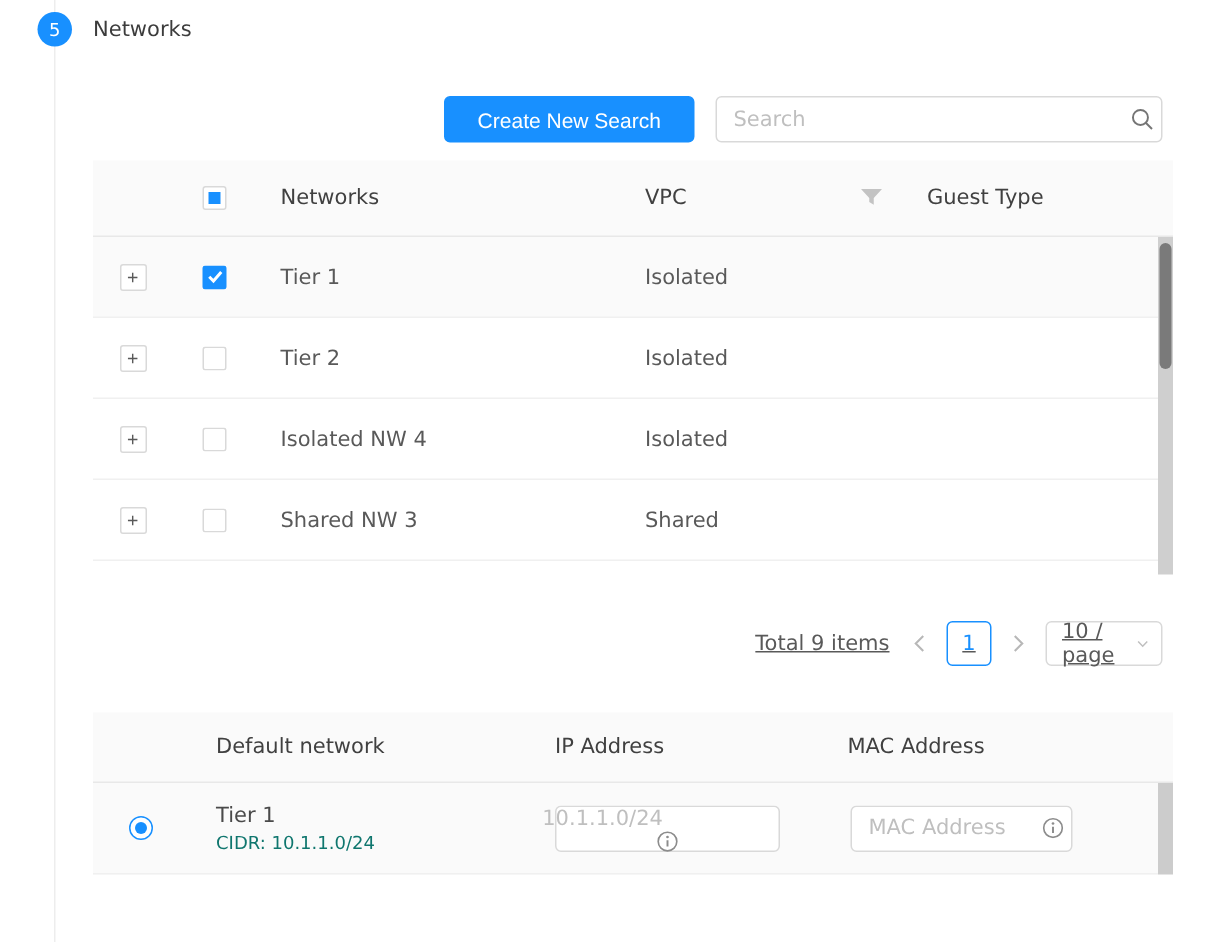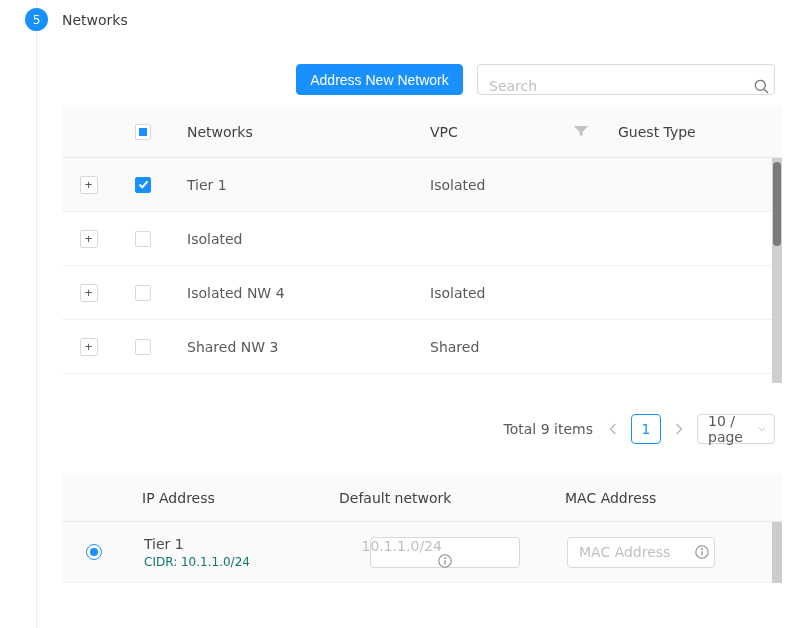--- a/index.html
+++ b/index.html
@@ -11,21 +11,21 @@
   .step-line { position:absolute; left:36px; top:0; bottom:0; width:1px; background:#ededed; }
   .step-badge { position:absolute; left:25px; top:8px; width:23px; height:23px; border-radius:50%;
     background:#1890ff; color:#fff; font-size:12px; display:flex; align-items:center; justify-content:center; }
   .step-label { position:absolute; left:62px; top:12px; font-size:14px; color:#3c3c3c; }
 
   
   .create-btn { position:absolute; left:296px; top:64px; width:167px; height:31px; background:#1890ff;
     border:1px solid #1890ff; border-radius:4px; color:#fff; font-size:14px; display:flex;
     align-items:center; justify-content:center; cursor:pointer; }
   .search-box { position:absolute; left:477px; top:64px; width:298px; height:31px; border:1px solid #d9d9d9;
-    border-radius:4px; background:#fff; display:flex; align-items:flex-end; }
+    border-radius:4px; background:#fff; display:flex; align-items:center; }
   .search-box input { flex:1; border:none; outline:none; font-family:inherit; font-size:14px;
     color:#595959; padding:0 6px 0 11px; background:transparent; }
   .search-box input::placeholder { color:#bfbfbf; }
   .search-suffix { width:26px; display:flex; align-items:center; justify-content:center; }
 
   
   .tbl { position:absolute; left:62px; width:720px; }
   .thead { background:#fafafa; border-bottom:1px solid #e8e8e8; display:flex; align-items:center;
     color:#404040; }
   .trow { display:flex; align-items:center; border-bottom:1px solid #f0f0f0; background:#fff; }
@@ -50,21 +50,21 @@
   .cbx { width:16px; height:16px; border:1px solid #d9d9d9; border-radius:2px; background:#fff;
     display:flex; align-items:center; justify-content:center; cursor:pointer; }
   .cbx.checked { background:#1890ff; border-color:#1890ff; }
   .cbx.indeterminate { background:#fff; }
   .cbx.indeterminate .inner-sq { width:8px; height:8px; background:#1890ff; }
 
   .scroll-track { position:absolute; right:0; top:0; width:10px; background:#cfcfcf; cursor:pointer; }
   .scroll-thumb { position:absolute; left:1px; width:8px; background:#7a7a7a; border-radius:4px; cursor:pointer; }
 
   
-  .pager { position:absolute; right:30px; top:414px; height:30px; display:flex; align-items:center; gap:8px; }
+  .pager { position:absolute; right:30px; top:414px; height:30px; display:flex; align-items:center; gap:8px;text-decoration:underline; }
   .pager-total { color:#595959; margin-right:2px; }
   .pg-arrow { width:20px; height:30px; display:flex; align-items:center; justify-content:center; cursor:pointer; }
   .pg-page { width:30px; height:30px; border:1px solid #1890ff; border-radius:4px; color:#1890ff;
     display:flex; align-items:center; justify-content:center; background:#fff; cursor:pointer; }
   .pg-select { width:78px; height:30px; border:1px solid #d9d9d9; border-radius:4px; background:#fff;
     display:flex; align-items:center; justify-content:space-between; padding:0 8px 0 10px; color:#595959; cursor:pointer; }
 
   
   .t2 { top:475px; }
   .t2 .thead { height:47px; }
@@ -94,21 +94,21 @@
 </style>
 </head>
 <body>
 
 <div class="canvas">
 
   <div class="step-line"></div>
   <div class="step-badge">5</div>
   <div class="step-label">Networks</div>
 
-  <button class="create-btn">Address New Network</button>
+  <button class="create-btn">Create New Search</button>
   <div class="search-box">
     <input placeholder="Search" style="">
     <span class="search-suffix">
       <svg width="15" height="15" viewBox="0 0 15 15">
           <circle cx="6.3" cy="6.3" r="5" fill="none" stroke="#757575" stroke-width="1.3"></circle>
           <line x1="10" y1="10" x2="14" y2="14" stroke="#757575" stroke-width="1.3"></line>
         </svg>
     </span>
   </div>
 
@@ -150,20 +150,21 @@
         <div class="cell c-vpc"></div>
       </div>
 
       <div class="trow">
         <div class="cell c-expand">
             <button class="expand-btn"><span>+</span></button>
           </div>
         <div class="cell c-check">
             <span class="cbx"></span>
           </div>
+        <div class="cell c-name">Tier 2</div>
         <div class="cell c-guest">Isolated</div>
         <div class="cell c-vpc"></div>
       </div>
 
       <div class="trow">
         <div class="cell c-expand">
             <button class="expand-btn"><span>+</span></button>
           </div>
         <div class="cell c-check">
             <span class="cbx"></span>
@@ -208,22 +209,22 @@
       <span>10 / page</span>
       <svg width="10" height="7" viewBox="0 0 10 7">
           <polyline points="1,1 5,5.2 9,1" fill="none" stroke="#bfbfbf" stroke-width="1.3"></polyline>
         </svg>
     </span>
   </div>
 
   <div class="tbl t2">
     <div class="thead">
       <div class="cell d-radio"></div>
+      <div class="cell d-name">Default network</div>
       <div class="cell d-ip">IP Address</div>
-      <div class="cell d-name">Default network</div>
       <div class="cell d-mac">MAC Address</div>
     </div>
 
     <div class="t2-body">
       <div class="trow">
         <div class="cell d-radio">
           <span class="radio">
               <span class="dot"></span>
             </span>
         </div>

